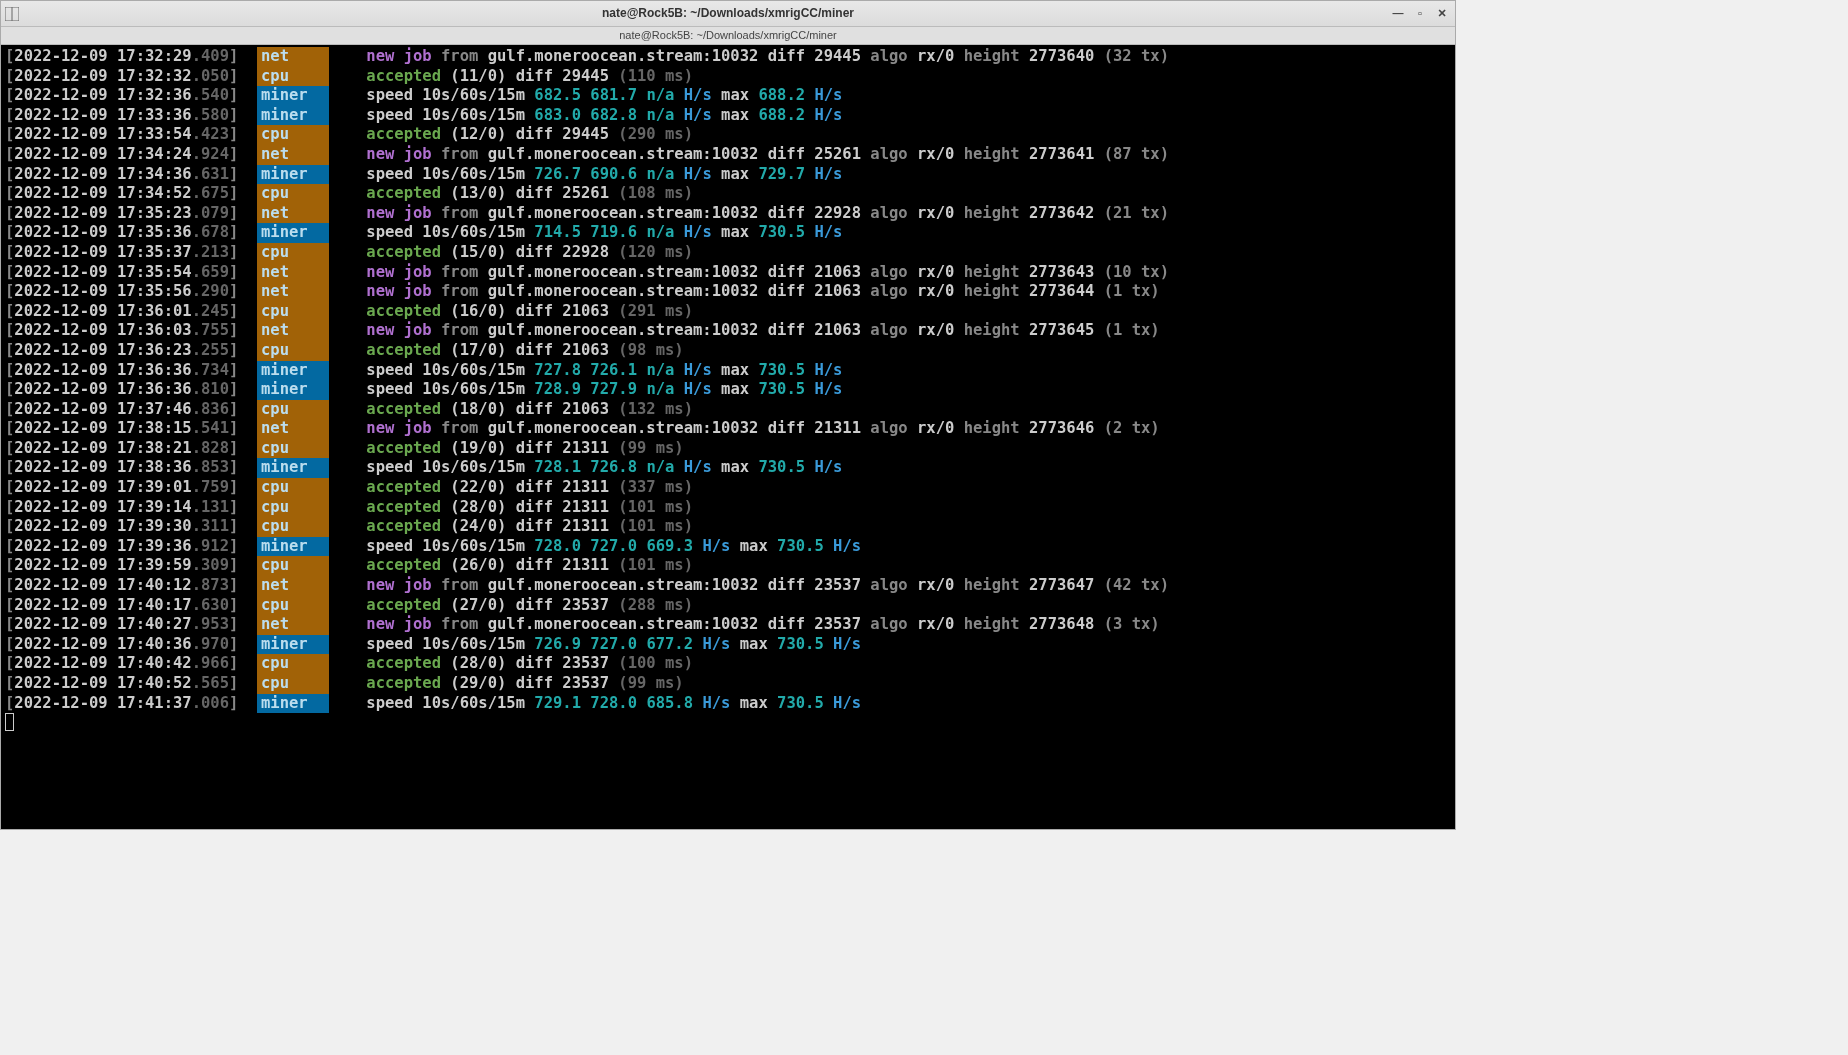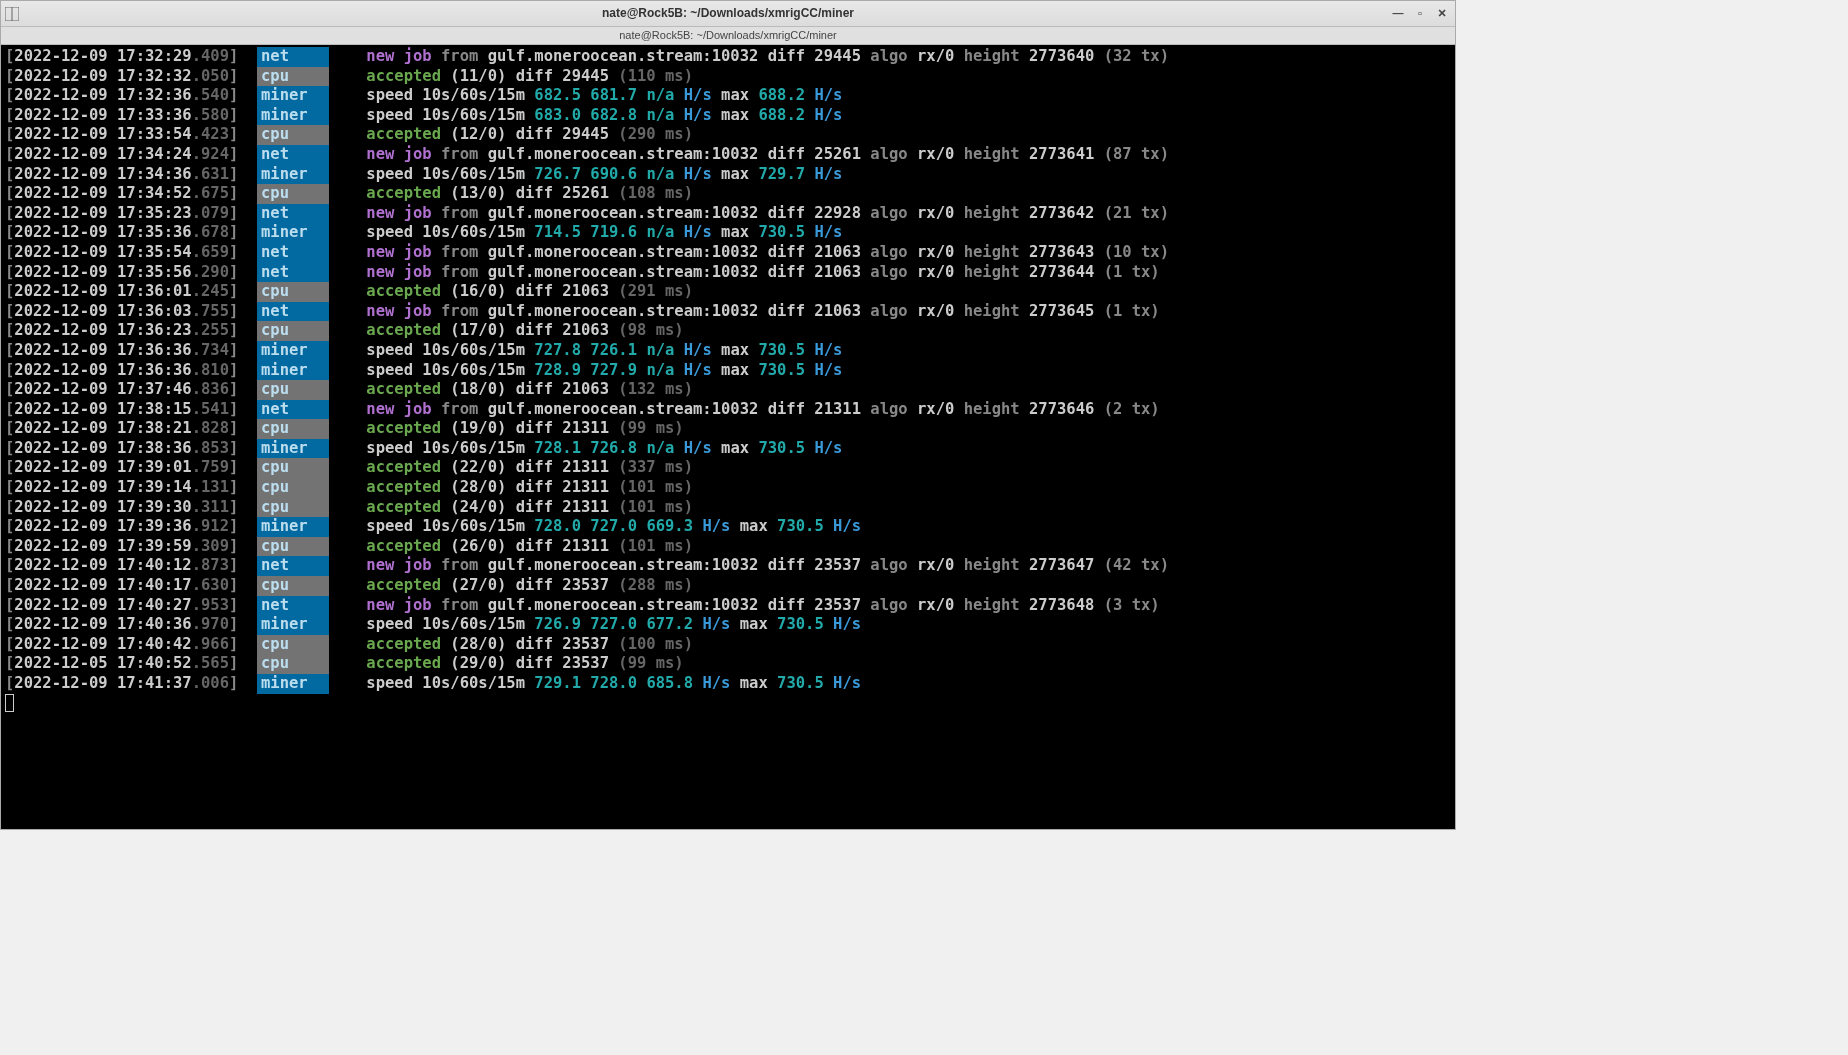--- a/index.html
+++ b/index.html
@@ -9,22 +9,22 @@
 .winbtns{position:absolute;right:6px;display:flex;gap:8px}
 .wb{width:14px;height:14px;display:flex;align-items:center;justify-content:center;cursor:pointer;font-size:11px;color:#444}
 .split{position:absolute;left:4px;width:14px;height:14px}
 .tabbar{height:18px;background:#e0e0e0;border-bottom:1px solid #bbb;display:flex;align-items:center;justify-content:center;font-family:sans-serif;font-size:11px;color:#444}
 .term{flex:1;background:#000;color:#ccc;padding:2px 4px;overflow:hidden;font-weight:700;letter-spacing:0}
 .line{white-space:pre}
 .ts{color:#ccc}
 .ms{color:#666}
 .br{color:#888}
 .tag{display:inline-block;width:72px;text-align:left;padding-left:4px;color:#bde}
-.tag-net{background:#0369a1}
-.tag-cpu{background:#737373}
+.tag-net{background:#a16207}
+.tag-cpu{background:#a16207}
 .tag-miner{background:#0369a1}
 .kw{color:#b070d0}
 .from{color:#888}
 .host{color:#ccc}
 .diff{color:#ccc}
 .algo{color:#888}
 .hei{color:#888}
 .num{color:#ccc}
 .acc{color:#6aa84f}
 .tx{color:#888}
@@ -60,20 +60,21 @@
       <div class="line"><span class="br">[</span><span class="ts">2022-12-09 17:32:29</span><span class="ms">.409</span><span class="br">]</span>  <span class="tag tag-net">net</span>    <span class="kw">new job</span> <span class="from">from</span> <span class="host">gulf.moneroocean.stream:10032</span> <span class="diff">diff 29445</span> <span class="algo">algo</span> <span class="num">rx/0</span> <span class="hei">height</span> <span class="num">2773640</span> <span class="tx">(32 tx)</span></div>
       <div class="line"><span class="br">[</span><span class="ts">2022-12-09 17:32:32</span><span class="ms">.050</span><span class="br">]</span>  <span class="tag tag-cpu">cpu</span>    <span class="acc">accepted</span> <span class="num">(11/0)</span> <span class="diff">diff 29445</span> <span class="ms">(110 ms)</span></div>
       <div class="line"><span class="br">[</span><span class="ts">2022-12-09 17:32:36</span><span class="ms">.540</span><span class="br">]</span>  <span class="tag tag-miner">miner</span>    <span class="spd">speed</span> <span class="num">10s/60s/15m</span> <span class="s1">682.5</span> <span class="s1">681.7</span> <span class="sna">n/a</span> <span class="hs">H/s</span> <span class="max">max</span> <span class="s1">688.2</span> <span class="hs">H/s</span></div>
       <div class="line"><span class="br">[</span><span class="ts">2022-12-09 17:33:36</span><span class="ms">.580</span><span class="br">]</span>  <span class="tag tag-miner">miner</span>    <span class="spd">speed</span> <span class="num">10s/60s/15m</span> <span class="s1">683.0</span> <span class="s1">682.8</span> <span class="sna">n/a</span> <span class="hs">H/s</span> <span class="max">max</span> <span class="s1">688.2</span> <span class="hs">H/s</span></div>
       <div class="line"><span class="br">[</span><span class="ts">2022-12-09 17:33:54</span><span class="ms">.423</span><span class="br">]</span>  <span class="tag tag-cpu">cpu</span>    <span class="acc">accepted</span> <span class="num">(12/0)</span> <span class="diff">diff 29445</span> <span class="ms">(290 ms)</span></div>
       <div class="line"><span class="br">[</span><span class="ts">2022-12-09 17:34:24</span><span class="ms">.924</span><span class="br">]</span>  <span class="tag tag-net">net</span>    <span class="kw">new job</span> <span class="from">from</span> <span class="host">gulf.moneroocean.stream:10032</span> <span class="diff">diff 25261</span> <span class="algo">algo</span> <span class="num">rx/0</span> <span class="hei">height</span> <span class="num">2773641</span> <span class="tx">(87 tx)</span></div>
       <div class="line"><span class="br">[</span><span class="ts">2022-12-09 17:34:36</span><span class="ms">.631</span><span class="br">]</span>  <span class="tag tag-miner">miner</span>    <span class="spd">speed</span> <span class="num">10s/60s/15m</span> <span class="s1">726.7</span> <span class="s1">690.6</span> <span class="sna">n/a</span> <span class="hs">H/s</span> <span class="max">max</span> <span class="s1">729.7</span> <span class="hs">H/s</span></div>
       <div class="line"><span class="br">[</span><span class="ts">2022-12-09 17:34:52</span><span class="ms">.675</span><span class="br">]</span>  <span class="tag tag-cpu">cpu</span>    <span class="acc">accepted</span> <span class="num">(13/0)</span> <span class="diff">diff 25261</span> <span class="ms">(108 ms)</span></div>
       <div class="line"><span class="br">[</span><span class="ts">2022-12-09 17:35:23</span><span class="ms">.079</span><span class="br">]</span>  <span class="tag tag-net">net</span>    <span class="kw">new job</span> <span class="from">from</span> <span class="host">gulf.moneroocean.stream:10032</span> <span class="diff">diff 22928</span> <span class="algo">algo</span> <span class="num">rx/0</span> <span class="hei">height</span> <span class="num">2773642</span> <span class="tx">(21 tx)</span></div>
       <div class="line"><span class="br">[</span><span class="ts">2022-12-09 17:35:36</span><span class="ms">.678</span><span class="br">]</span>  <span class="tag tag-miner">miner</span>    <span class="spd">speed</span> <span class="num">10s/60s/15m</span> <span class="s1">714.5</span> <span class="s1">719.6</span> <span class="sna">n/a</span> <span class="hs">H/s</span> <span class="max">max</span> <span class="s1">730.5</span> <span class="hs">H/s</span></div>
+      <div class="line"><span class="br">[</span><span class="ts">2022-12-09 17:35:37</span><span class="ms">.213</span><span class="br">]</span>  <span class="tag tag-cpu">cpu</span>    <span class="acc">accepted</span> <span class="num">(15/0)</span> <span class="diff">diff 22928</span> <span class="ms">(120 ms)</span></div>
       <div class="line"><span class="br">[</span><span class="ts">2022-12-09 17:35:54</span><span class="ms">.659</span><span class="br">]</span>  <span class="tag tag-net">net</span>    <span class="kw">new job</span> <span class="from">from</span> <span class="host">gulf.moneroocean.stream:10032</span> <span class="diff">diff 21063</span> <span class="algo">algo</span> <span class="num">rx/0</span> <span class="hei">height</span> <span class="num">2773643</span> <span class="tx">(10 tx)</span></div>
       <div class="line"><span class="br">[</span><span class="ts">2022-12-09 17:35:56</span><span class="ms">.290</span><span class="br">]</span>  <span class="tag tag-net">net</span>    <span class="kw">new job</span> <span class="from">from</span> <span class="host">gulf.moneroocean.stream:10032</span> <span class="diff">diff 21063</span> <span class="algo">algo</span> <span class="num">rx/0</span> <span class="hei">height</span> <span class="num">2773644</span> <span class="tx">(1 tx)</span></div>
       <div class="line"><span class="br">[</span><span class="ts">2022-12-09 17:36:01</span><span class="ms">.245</span><span class="br">]</span>  <span class="tag tag-cpu">cpu</span>    <span class="acc">accepted</span> <span class="num">(16/0)</span> <span class="diff">diff 21063</span> <span class="ms">(291 ms)</span></div>
       <div class="line"><span class="br">[</span><span class="ts">2022-12-09 17:36:03</span><span class="ms">.755</span><span class="br">]</span>  <span class="tag tag-net">net</span>    <span class="kw">new job</span> <span class="from">from</span> <span class="host">gulf.moneroocean.stream:10032</span> <span class="diff">diff 21063</span> <span class="algo">algo</span> <span class="num">rx/0</span> <span class="hei">height</span> <span class="num">2773645</span> <span class="tx">(1 tx)</span></div>
       <div class="line"><span class="br">[</span><span class="ts">2022-12-09 17:36:23</span><span class="ms">.255</span><span class="br">]</span>  <span class="tag tag-cpu">cpu</span>    <span class="acc">accepted</span> <span class="num">(17/0)</span> <span class="diff">diff 21063</span> <span class="ms">(98 ms)</span></div>
       <div class="line"><span class="br">[</span><span class="ts">2022-12-09 17:36:36</span><span class="ms">.734</span><span class="br">]</span>  <span class="tag tag-miner">miner</span>    <span class="spd">speed</span> <span class="num">10s/60s/15m</span> <span class="s1">727.8</span> <span class="s1">726.1</span> <span class="sna">n/a</span> <span class="hs">H/s</span> <span class="max">max</span> <span class="s1">730.5</span> <span class="hs">H/s</span></div>
       <div class="line"><span class="br">[</span><span class="ts">2022-12-09 17:36:36</span><span class="ms">.810</span><span class="br">]</span>  <span class="tag tag-miner">miner</span>    <span class="spd">speed</span> <span class="num">10s/60s/15m</span> <span class="s1">728.9</span> <span class="s1">727.9</span> <span class="sna">n/a</span> <span class="hs">H/s</span> <span class="max">max</span> <span class="s1">730.5</span> <span class="hs">H/s</span></div>
       <div class="line"><span class="br">[</span><span class="ts">2022-12-09 17:37:46</span><span class="ms">.836</span><span class="br">]</span>  <span class="tag tag-cpu">cpu</span>    <span class="acc">accepted</span> <span class="num">(18/0)</span> <span class="diff">diff 21063</span> <span class="ms">(132 ms)</span></div>
       <div class="line"><span class="br">[</span><span class="ts">2022-12-09 17:38:15</span><span class="ms">.541</span><span class="br">]</span>  <span class="tag tag-net">net</span>    <span class="kw">new job</span> <span class="from">from</span> <span class="host">gulf.moneroocean.stream:10032</span> <span class="diff">diff 21311</span> <span class="algo">algo</span> <span class="num">rx/0</span> <span class="hei">height</span> <span class="num">2773646</span> <span class="tx">(2 tx)</span></div>
       <div class="line"><span class="br">[</span><span class="ts">2022-12-09 17:38:21</span><span class="ms">.828</span><span class="br">]</span>  <span class="tag tag-cpu">cpu</span>    <span class="acc">accepted</span> <span class="num">(19/0)</span> <span class="diff">diff 21311</span> <span class="ms">(99 ms)</span></div>
@@ -81,17 +82,17 @@
       <div class="line"><span class="br">[</span><span class="ts">2022-12-09 17:39:01</span><span class="ms">.759</span><span class="br">]</span>  <span class="tag tag-cpu">cpu</span>    <span class="acc">accepted</span> <span class="num">(22/0)</span> <span class="diff">diff 21311</span> <span class="ms">(337 ms)</span></div>
       <div class="line"><span class="br">[</span><span class="ts">2022-12-09 17:39:14</span><span class="ms">.131</span><span class="br">]</span>  <span class="tag tag-cpu">cpu</span>    <span class="acc">accepted</span> <span class="num">(28/0)</span> <span class="diff">diff 21311</span> <span class="ms">(101 ms)</span></div>
       <div class="line"><span class="br">[</span><span class="ts">2022-12-09 17:39:30</span><span class="ms">.311</span><span class="br">]</span>  <span class="tag tag-cpu">cpu</span>    <span class="acc">accepted</span> <span class="num">(24/0)</span> <span class="diff">diff 21311</span> <span class="ms">(101 ms)</span></div>
       <div class="line"><span class="br">[</span><span class="ts">2022-12-09 17:39:36</span><span class="ms">.912</span><span class="br">]</span>  <span class="tag tag-miner">miner</span>    <span class="spd">speed</span> <span class="num">10s/60s/15m</span> <span class="s1">728.0</span> <span class="s1">727.0</span> <span class="sna">669.3</span> <span class="hs">H/s</span> <span class="max">max</span> <span class="s1">730.5</span> <span class="hs">H/s</span></div>
       <div class="line"><span class="br">[</span><span class="ts">2022-12-09 17:39:59</span><span class="ms">.309</span><span class="br">]</span>  <span class="tag tag-cpu">cpu</span>    <span class="acc">accepted</span> <span class="num">(26/0)</span> <span class="diff">diff 21311</span> <span class="ms">(101 ms)</span></div>
       <div class="line"><span class="br">[</span><span class="ts">2022-12-09 17:40:12</span><span class="ms">.873</span><span class="br">]</span>  <span class="tag tag-net">net</span>    <span class="kw">new job</span> <span class="from">from</span> <span class="host">gulf.moneroocean.stream:10032</span> <span class="diff">diff 23537</span> <span class="algo">algo</span> <span class="num">rx/0</span> <span class="hei">height</span> <span class="num">2773647</span> <span class="tx">(42 tx)</span></div>
       <div class="line"><span class="br">[</span><span class="ts">2022-12-09 17:40:17</span><span class="ms">.630</span><span class="br">]</span>  <span class="tag tag-cpu">cpu</span>    <span class="acc">accepted</span> <span class="num">(27/0)</span> <span class="diff">diff 23537</span> <span class="ms">(288 ms)</span></div>
       <div class="line"><span class="br">[</span><span class="ts">2022-12-09 17:40:27</span><span class="ms">.953</span><span class="br">]</span>  <span class="tag tag-net">net</span>    <span class="kw">new job</span> <span class="from">from</span> <span class="host">gulf.moneroocean.stream:10032</span> <span class="diff">diff 23537</span> <span class="algo">algo</span> <span class="num">rx/0</span> <span class="hei">height</span> <span class="num">2773648</span> <span class="tx">(3 tx)</span></div>
       <div class="line"><span class="br">[</span><span class="ts">2022-12-09 17:40:36</span><span class="ms">.970</span><span class="br">]</span>  <span class="tag tag-miner">miner</span>    <span class="spd">speed</span> <span class="num">10s/60s/15m</span> <span class="s1">726.9</span> <span class="s1">727.0</span> <span class="sna">677.2</span> <span class="hs">H/s</span> <span class="max">max</span> <span class="s1">730.5</span> <span class="hs">H/s</span></div>
       <div class="line"><span class="br">[</span><span class="ts">2022-12-09 17:40:42</span><span class="ms">.966</span><span class="br">]</span>  <span class="tag tag-cpu">cpu</span>    <span class="acc">accepted</span> <span class="num">(28/0)</span> <span class="diff">diff 23537</span> <span class="ms">(100 ms)</span></div>
-      <div class="line"><span class="br">[</span><span class="ts">2022-12-05 17:40:52</span><span class="ms">.565</span><span class="br">]</span>  <span class="tag tag-cpu">cpu</span>    <span class="acc">accepted</span> <span class="num">(29/0)</span> <span class="diff">diff 23537</span> <span class="ms">(99 ms)</span></div>
+      <div class="line"><span class="br">[</span><span class="ts">2022-12-09 17:40:52</span><span class="ms">.565</span><span class="br">]</span>  <span class="tag tag-cpu">cpu</span>    <span class="acc">accepted</span> <span class="num">(29/0)</span> <span class="diff">diff 23537</span> <span class="ms">(99 ms)</span></div>
       <div class="line"><span class="br">[</span><span class="ts">2022-12-09 17:41:37</span><span class="ms">.006</span><span class="br">]</span>  <span class="tag tag-miner">miner</span>    <span class="spd">speed</span> <span class="num">10s/60s/15m</span> <span class="s1">729.1</span> <span class="s1">728.0</span> <span class="sna">685.8</span> <span class="hs">H/s</span> <span class="max">max</span> <span class="s1">730.5</span> <span class="hs">H/s</span></div>
       <div class="line"><span class="cursor"></span></div>
     </div>
 </div>
 
 </body></html>

